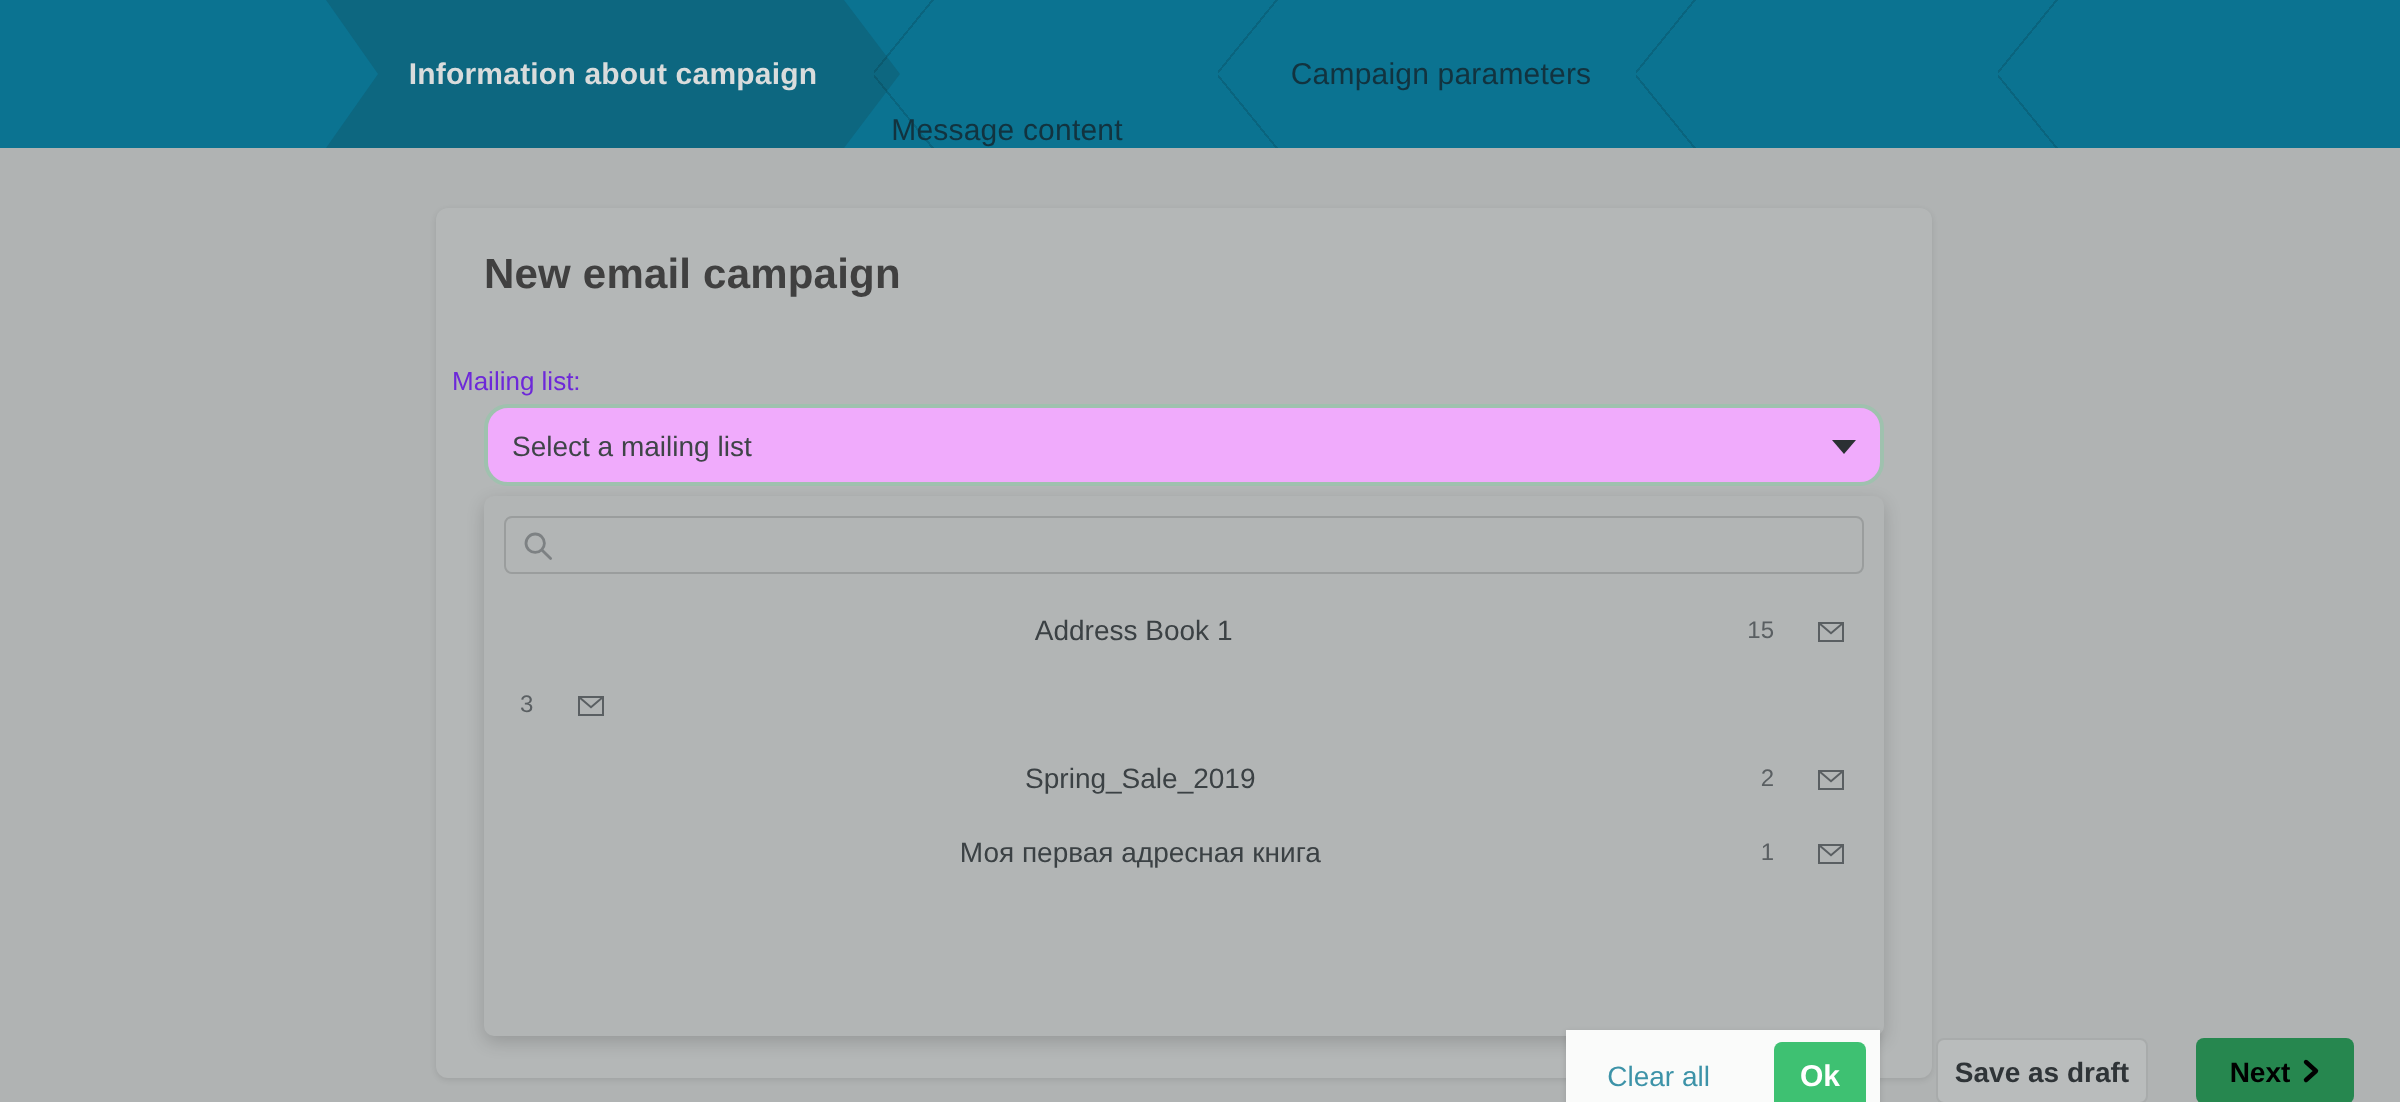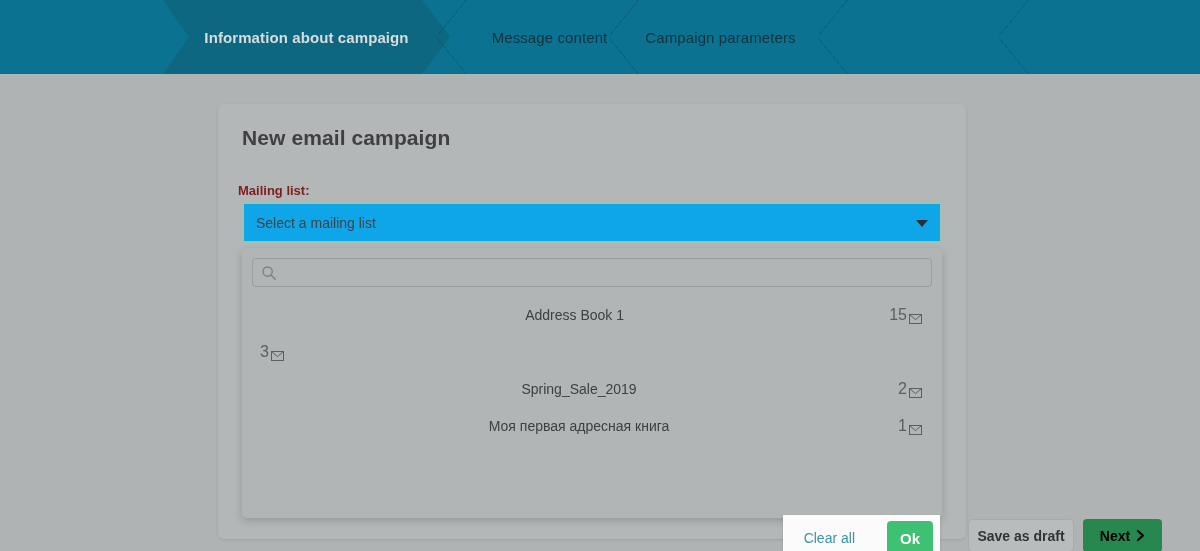--- a/index.html
+++ b/index.html
@@ -64,31 +64,31 @@
     background: #b4b7b7;
     border-radius: 6px;
     box-shadow: 0 1px 3px rgba(0,0,0,0.10);
   }
   .card-title {
     position: absolute; left: 24px; top: 22px;
     font-size: 21px; font-weight: bold; color: #404040;
     letter-spacing: .1px;
   }
   .field-label {
-    position: absolute; left: 20px; top: 79px;
-    font-size: 13px; font-weight: bold; color: #7f1d1d;
+    position: absolute; left: 8px; top: 79px;
+    font-size: 13px; font-weight: normal; color: #6d28d9;
   }
 
   
   .select-box {
     position: absolute; left: 24px; top: 98px;
     width: 700px; height: 41px;
-    background: #0ea5e9;
+    background: #f0abfc;
     border: 2px solid #9fc1ae;
-    border-radius: 0;
+    border-radius: 12px;
     display: flex; align-items: center;
     padding: 0 12px;
     cursor: pointer;
   }
   .select-value {
     font-size: 14px; color: #3e4447;
   }
   .select-caret {
     position: absolute; right: 12px; top: 50%;
     margin-top: -3px;
@@ -138,22 +138,22 @@
     display: flex; align-items: center;
     padding: 0 10px 0 8px;
     cursor: pointer;
     text-align: center;
   }
   .opt-name {
     font-size: 14px; color: #3b4144;
     flex: 1 1 auto;
   }
   .opt-right {
-    display: flex; align-items: center; gap: 2px;
-    font-size: 16px; color: #5a5f62;
+    display: flex; align-items: center; gap: 22px;
+    font-size: 12px; color: #5a5f62;
   }
   .env-icon { width: 13px; height: 10px; color: #5a5f62; display: block; }
 
   
   .okpanel {
     position: absolute;
     left: 783px; top: 441px;
     width: 157px; height: 46px;
     background: #fafbfa;
     display: flex; align-items: center; justify-content: flex-end;
@@ -172,21 +172,21 @@
     color: #ffffff;
     border: 0; border-radius: 4px;
     font-family: "Liberation Sans", sans-serif;
     font-size: 15px; font-weight: bold;
     cursor: pointer;
   }
 
   
   .footer-btns {
     position: absolute; left: 750px; top: 415px;
-    display: flex; align-items: flex-start; gap: 9px;
+    display: flex; align-items: flex-start; gap: 24px;
     z-index: 10;
   }
   .btn-draft {
     width: 106px; height: 33px;
     background: #b9bcbc;
     border: 1px solid #a8abab;
     border-radius: 4px;
     font-family: "Liberation Sans", sans-serif;
     font-size: 14px; font-weight: bold;
     color: #2f3437;
@@ -209,21 +209,21 @@
 <body>
 
 <div class="tabbar">
 
   <div class="tab active" style="left:163px; width:287px;">
     <span class="tab-label">Information about campaign</span>
   </div>
 
   <div class="tab-sep" style="left:437px;"></div>
 
-  <div class="tab inactive" style="left:472px; width:155px;">
+  <div class="tab inactive" style="left:426px; width:155px;align-items:flex-end;">
     <span class="tab-label">Message content</span>
   </div>
 
   <div class="tab-sep" style="left:609px;"></div>
 
   <div class="tab inactive" style="left:624px; width:193px;">
     <span class="tab-label">Campaign parameters</span>
   </div>
 
   <div class="tab-sep" style="left:818px;"></div>

